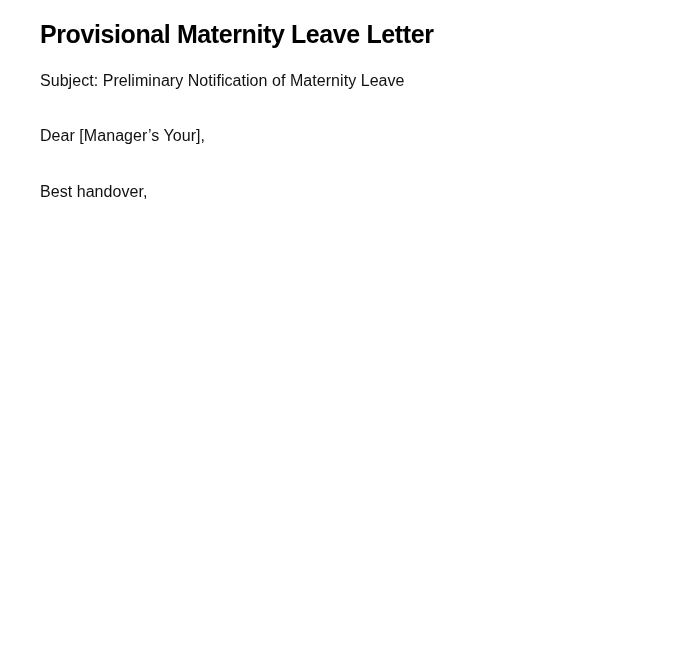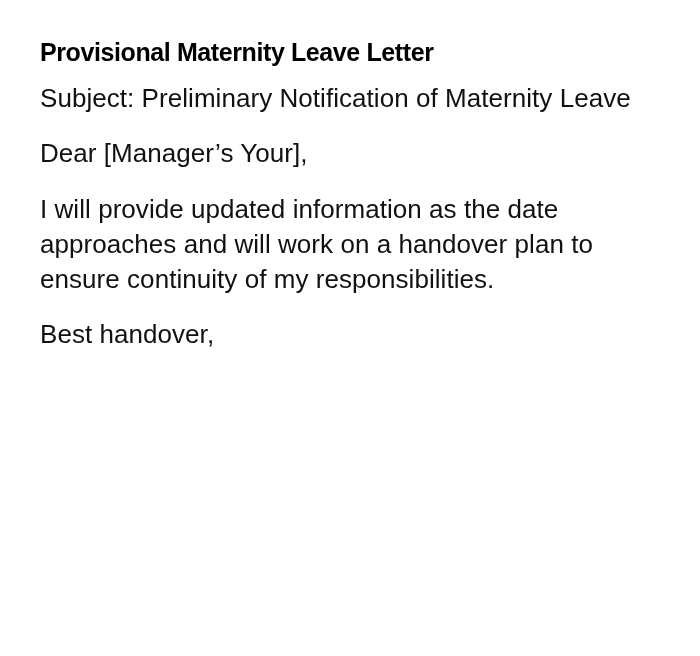--- a/index.html
+++ b/index.html
@@ -1,38 +1,37 @@
 <!DOCTYPE html>
 <html><head>
   <meta charset="utf-8">
   <style>
     html, body { margin: 0; padding: 0; background: #ffffff; }
     body { width: 700px; height: 656px; overflow: hidden; }
     .page {
-      padding: 35px 40px 0 40px;
+      padding: 17px 40px 0 40px;
       color: #111111;
       font-family: "Liberation Sans", sans-serif;
     }
     .title {
       font-size: 25px;
       font-weight: bold;
       letter-spacing: -0.4px;
       margin: 0 0 12px 0;
       line-height: 34px;
       color: #000;
     }
     .para {
-      font-size: 26px;
+      font-size: 16px;
       line-height: 35.3px;
       margin: 0 0 20px 0;
       letter-spacing: 0.05px;
     }
   </style>
 </head>
 <body>
 
 <div class="page">
   <h1 class="title">Provisional Maternity Leave Letter</h1>
   <p class="para">Subject: Preliminary Notification of Maternity Leave</p>
   <p class="para">Dear [Manager’s Your],</p>
-  <p class="para">I will provide updated information as the date approaches and will work on a handover plan to ensure continuity of my responsibilities.</p>
   <p class="para">Best handover,</p>
 </div>
 
 </body></html>

